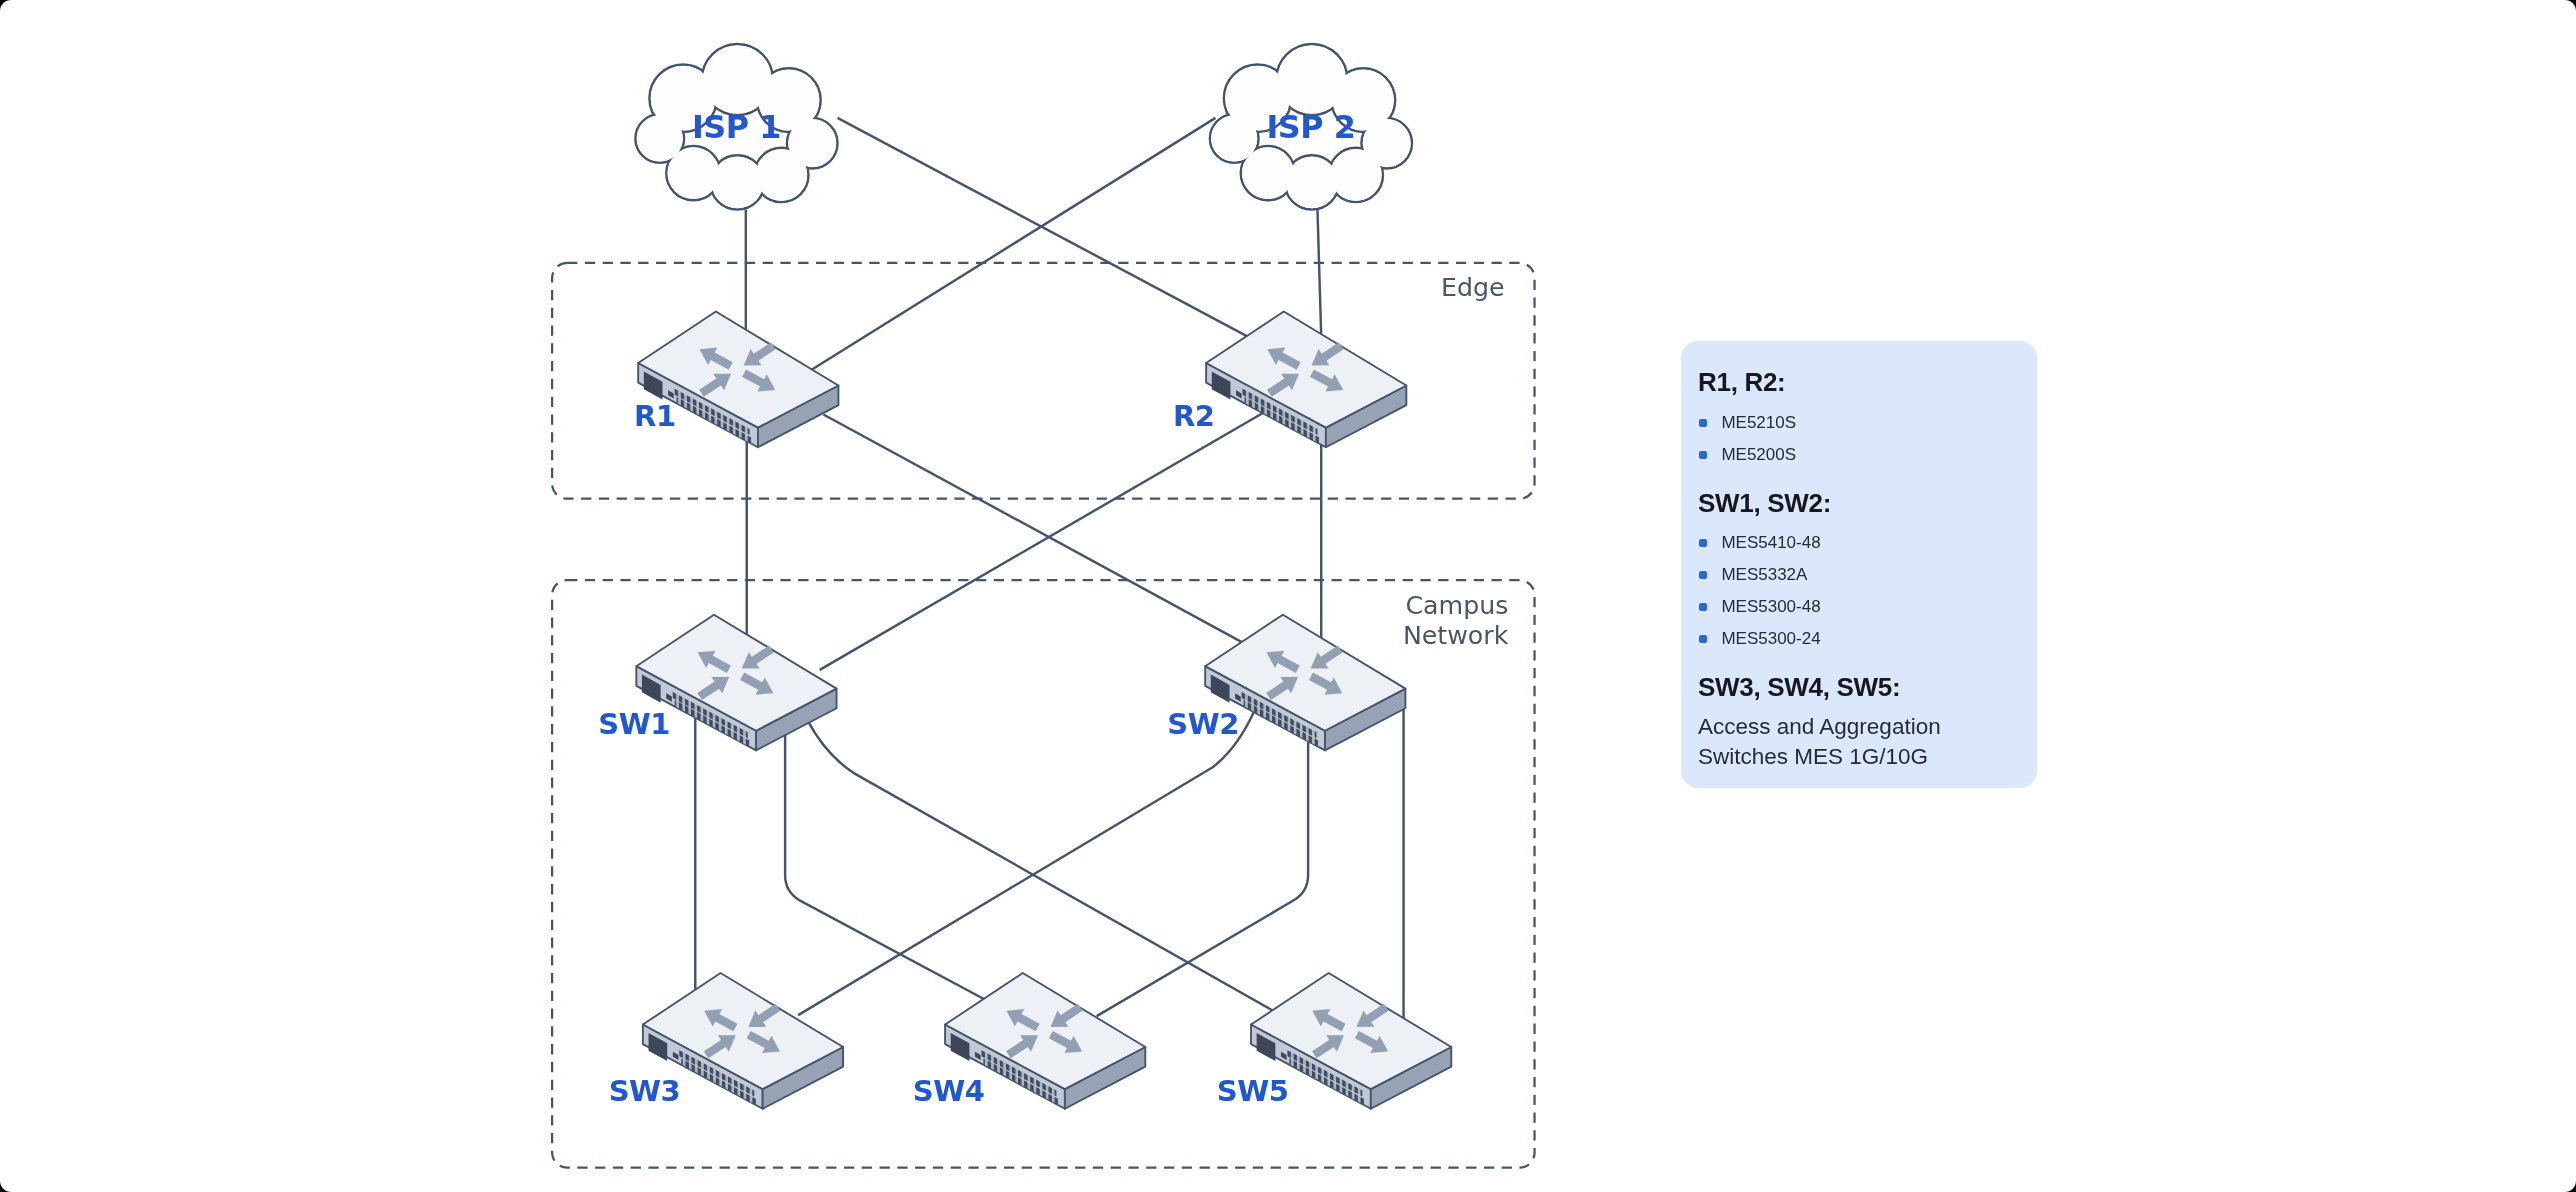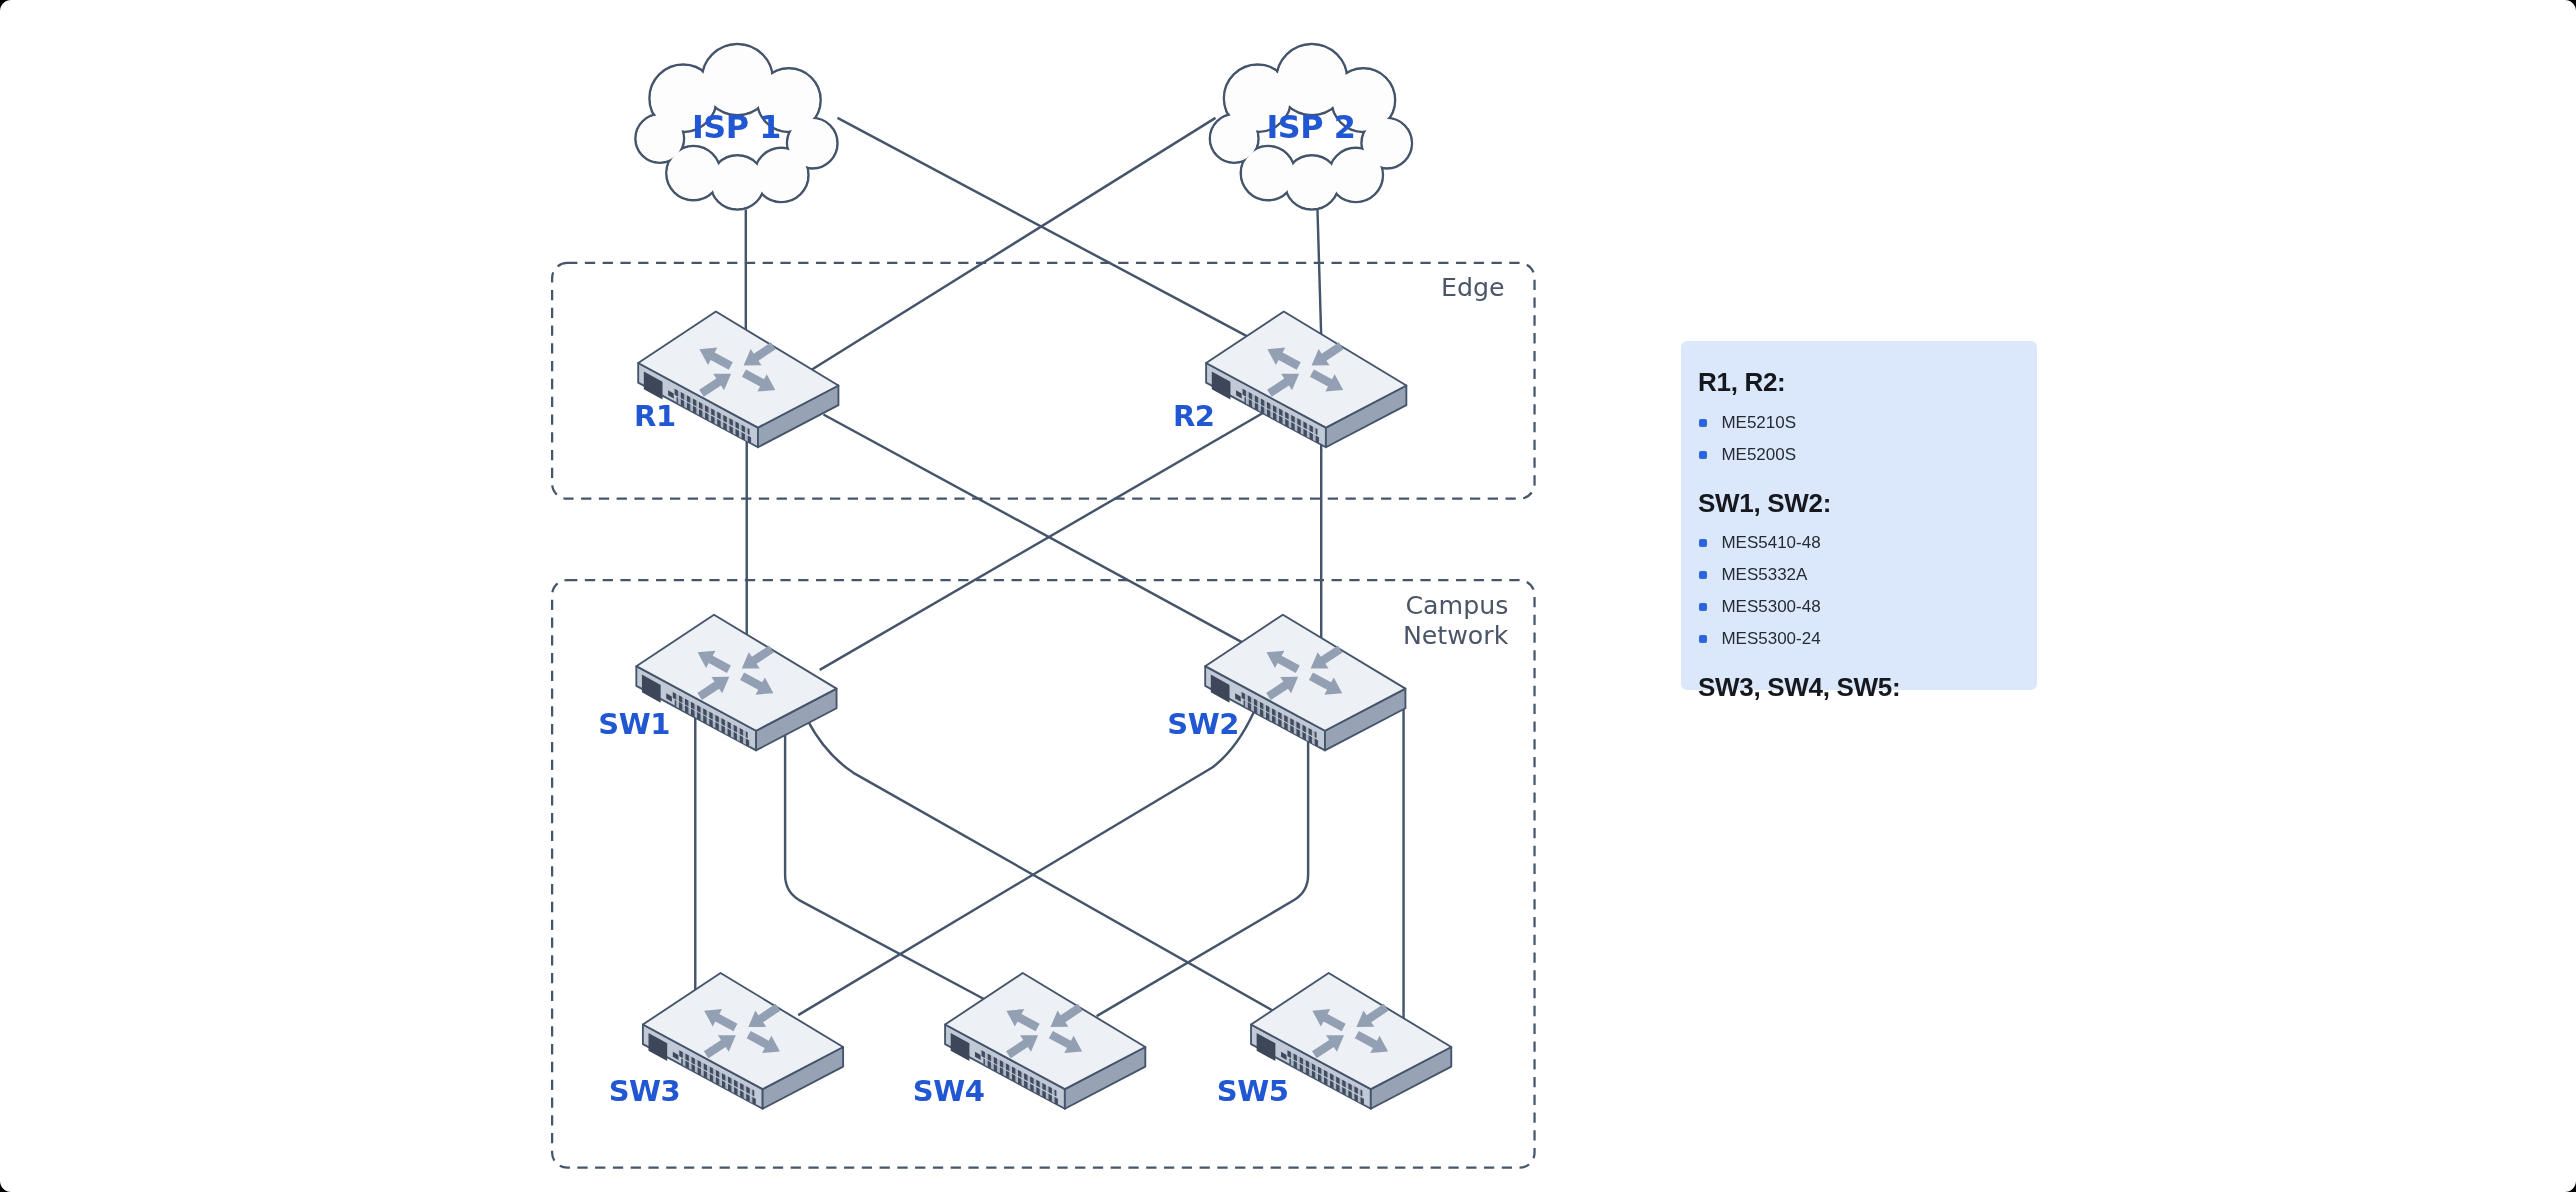--- a/index.html
+++ b/index.html
@@ -5,22 +5,22 @@
   html,body{margin:0;padding:0;background:#000;}
   body{font-family:"Liberation Sans", sans-serif;}
   .screen{
     position:relative;width:2576px;height:1192px;background:#ffffff;
     border-radius:11.2px;overflow:hidden;
   }
   .diagram-svg{position:absolute;left:0;top:0;width:2576px;height:1192px;}
 
   
   .legend{
-    position:absolute;left:1681px;top:341px;width:356px;height:349px;
-    background:#dbe8fc;border-radius:6px;box-sizing:border-box;
+    position:absolute;left:1681px;top:341px;width:356px;height:447px;
+    background:#dbe8fc;border-radius:17px;box-sizing:border-box;
     padding:24px 22.5px 22.5px 17px;color:#22262e;
   }
   .legend h3{
     margin:0 0 7.5px 0;font-size:26px;line-height:34px;font-weight:bold;
     color:#16181d;letter-spacing:-0.3px;
   }
   .legend .sec{margin-bottom:15px;}
   .legend .li{
     position:relative;padding-left:23.4px;font-size:17px;line-height:32px;
     color:#262b33;
@@ -160,17 +160,18 @@
     </div>
     <div class="sec">
       <h3>SW1, SW2:</h3>
       <div class="li"><span class="bullet"></span><span>MES5410-48</span></div>
       <div class="li"><span class="bullet"></span><span>MES5332A</span></div>
       <div class="li"><span class="bullet"></span><span>MES5300-48</span></div>
       <div class="li"><span class="bullet"></span><span>MES5300-24</span></div>
     </div>
     <div class="sec">
       <h3>SW3, SW4, SW5:</h3>
+      <div class="note">Access and Aggregation Switches MES 1G/10G</div>
     </div>
   </div>
 
 </div>
 
 
 </body></html>

